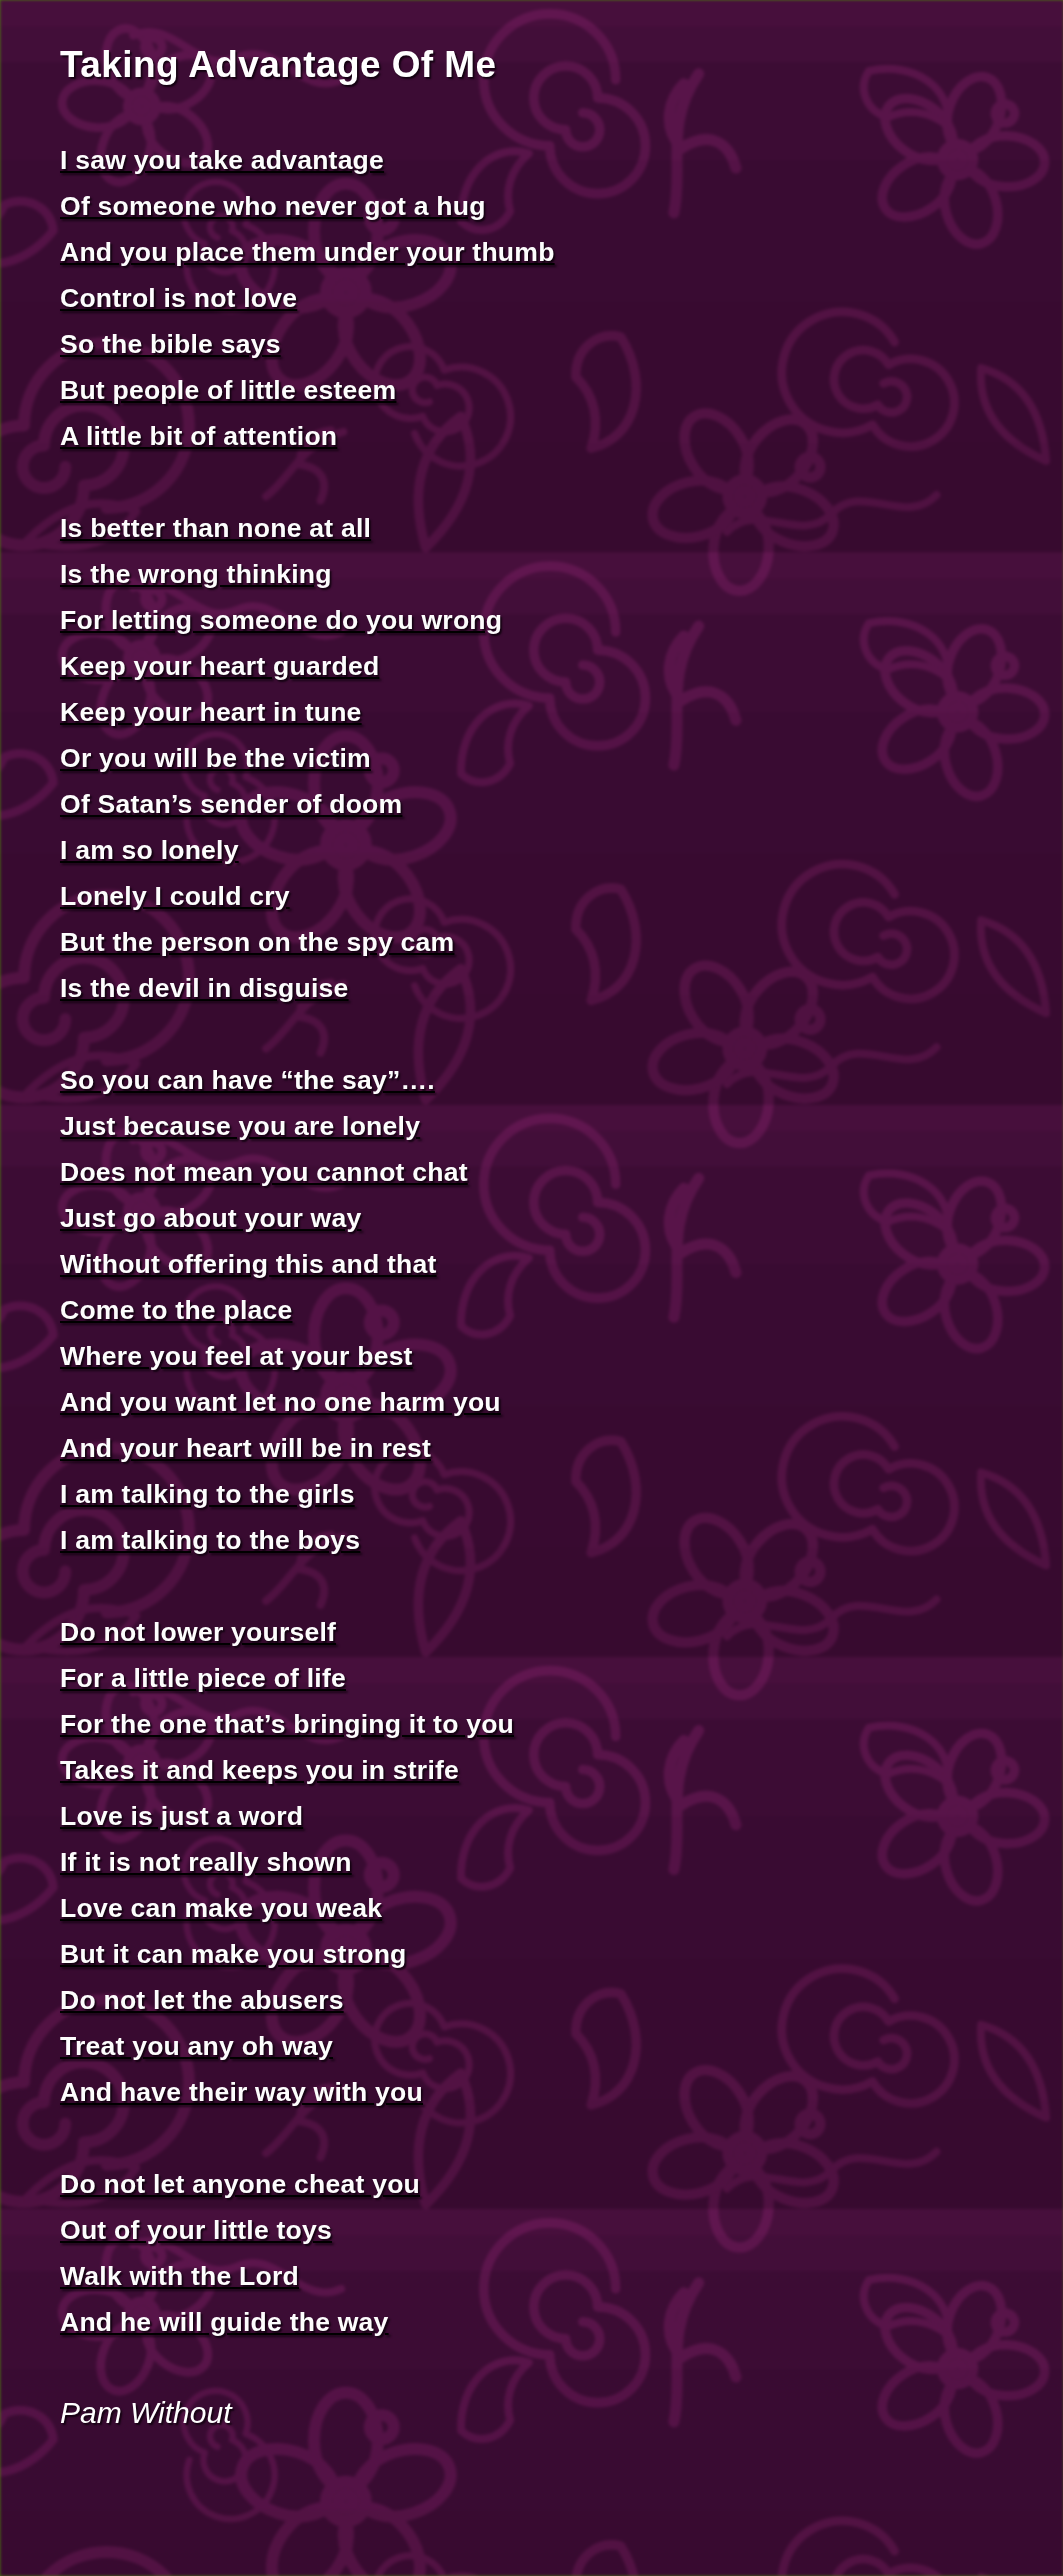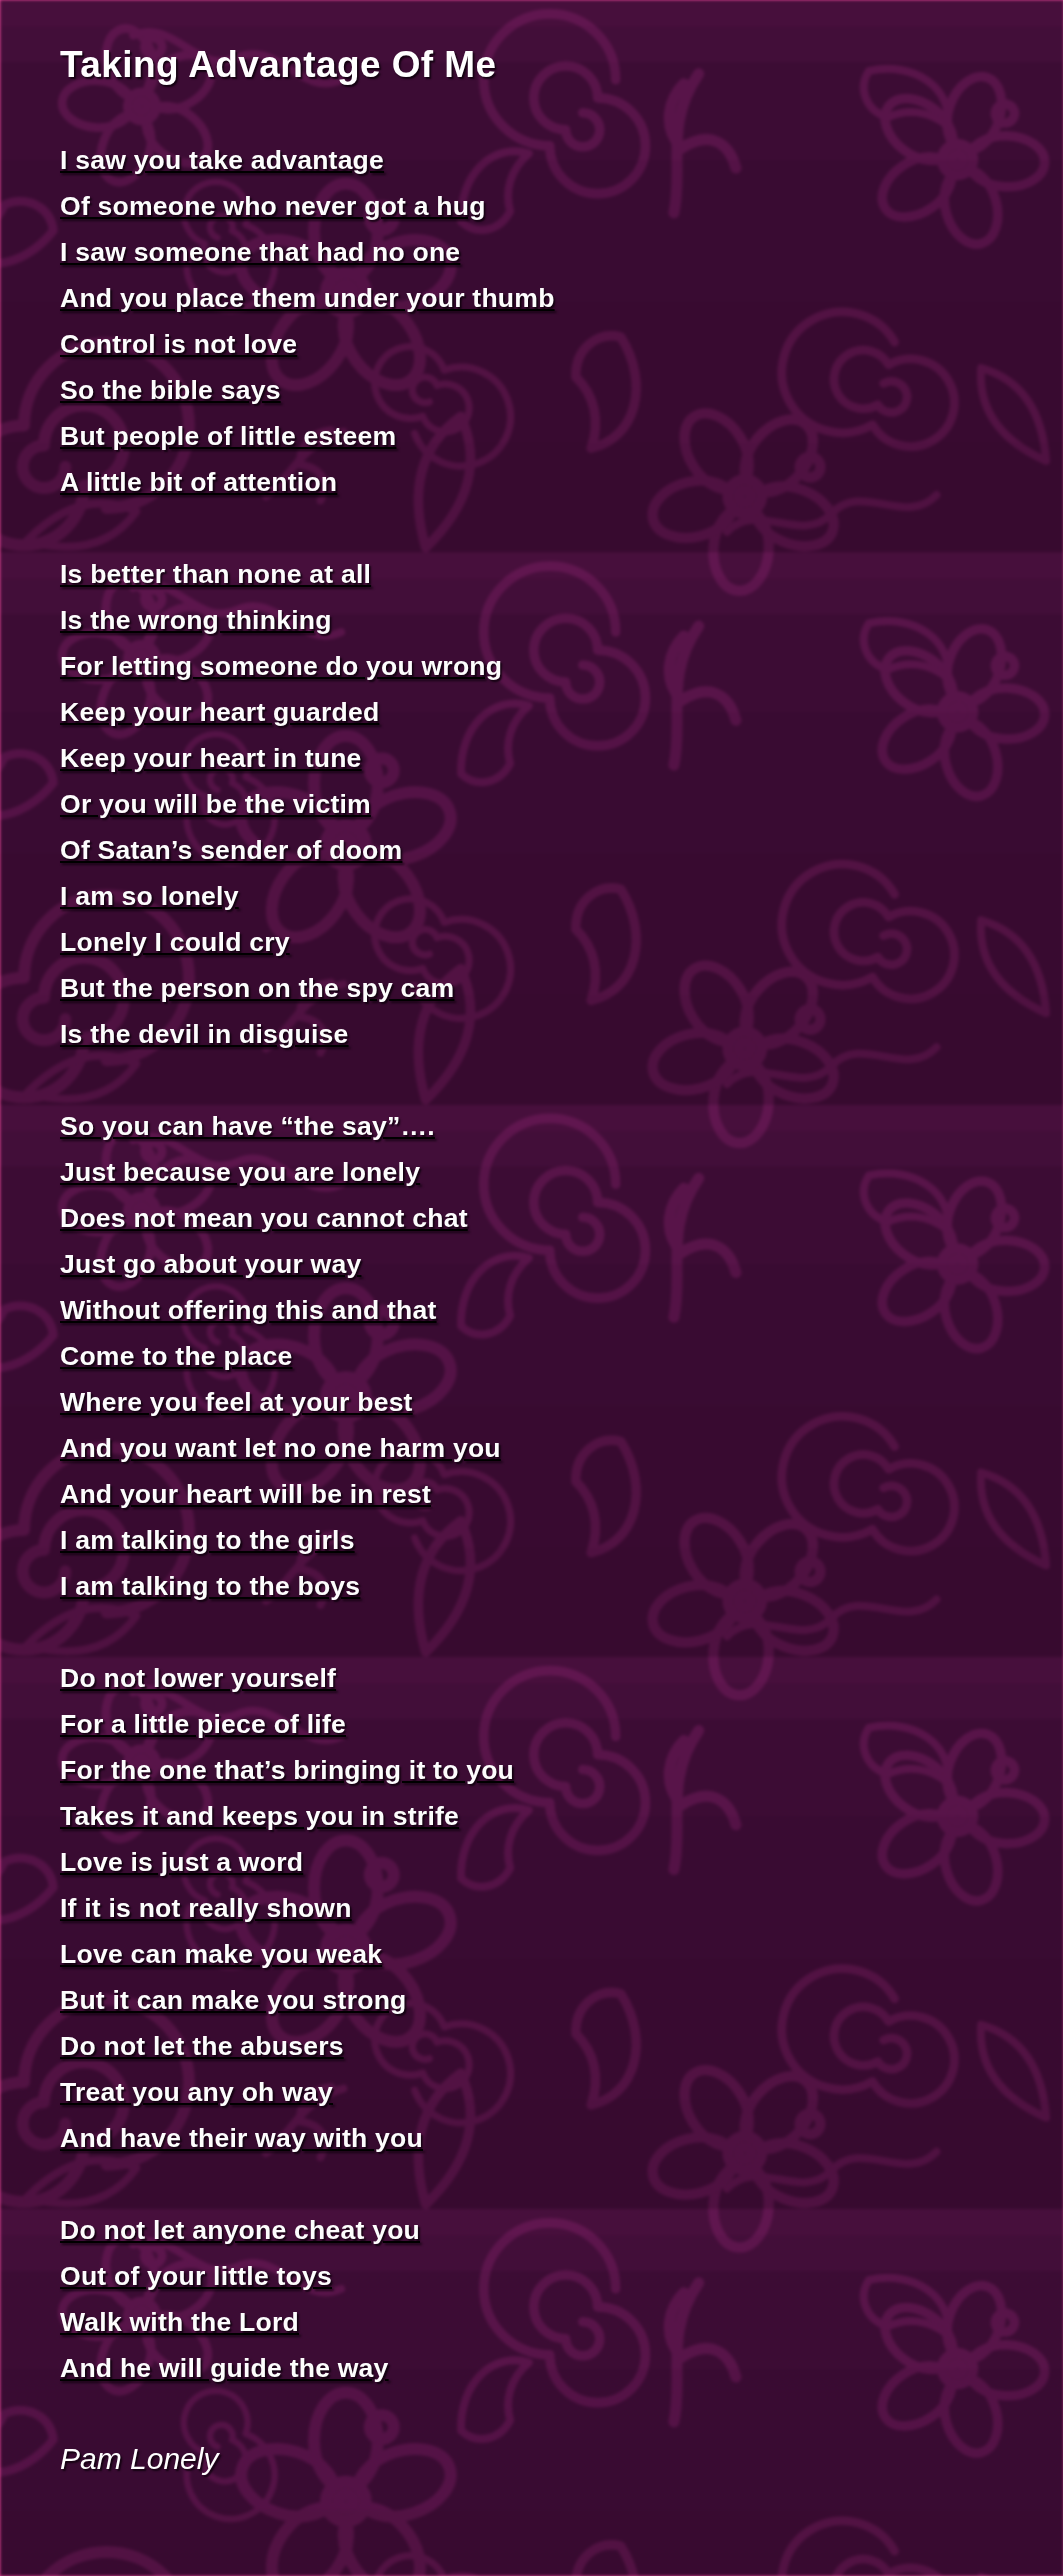--- a/index.html
+++ b/index.html
@@ -6,21 +6,21 @@
     margin:0;
     padding:0;
     background:#3c0c34;
     font-family:"Liberation Sans", sans-serif;
   }
   .page{
     position:relative;
     width:1064px;
     height:2576px;
     overflow:hidden;
-    background:#ec4899;
+    background:#4d7c0f;
   }
   .bg{
     position:absolute;
     left:0; top:0;
     width:1064px;
     height:2576px;
     filter:blur(1.4px);
   }
   .content{
     position:absolute;
@@ -126,21 +126,20 @@
     <use href="#tile" y="1869"></use>
     <use href="#tile" y="2492"></use>
   </svg>
 
   <div class="content">
     <h1 class="title">Taking Advantage Of Me</h1>
     <div class="poem" id="poem-body">
         <div class="stanza">
           <p>I saw you take advantage</p>
           <p>Of someone who never got a hug</p>
-          <p>I saw someone that had no one</p>
           <p>And you place them under your thumb</p>
           <p>Control is not love</p>
           <p>So the bible says</p>
           <p>But people of little esteem</p>
           <p>A little bit of attention</p>
         </div>
         <div class="stanza">
           <p>Is better than none at all</p>
           <p>Is the wrong thinking</p>
           <p>For letting someone do you wrong</p>
@@ -179,17 +178,17 @@
           <p>Treat you any oh way</p>
           <p>And have their way with you</p>
         </div>
         <div class="stanza">
           <p>Do not let anyone cheat you</p>
           <p>Out of your little toys</p>
           <p>Walk with the Lord</p>
           <p>And he will guide the way</p>
         </div>
       </div>
-    <div class="author">Pam Lonely</div>
+    <div class="author">Pam Without</div>
   </div>
 
 </div>
 
 
 </body></html>

